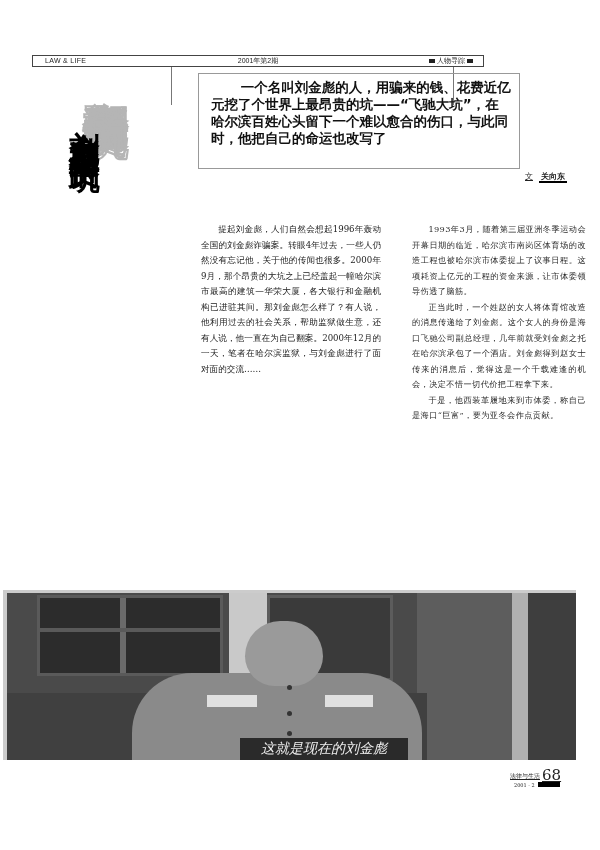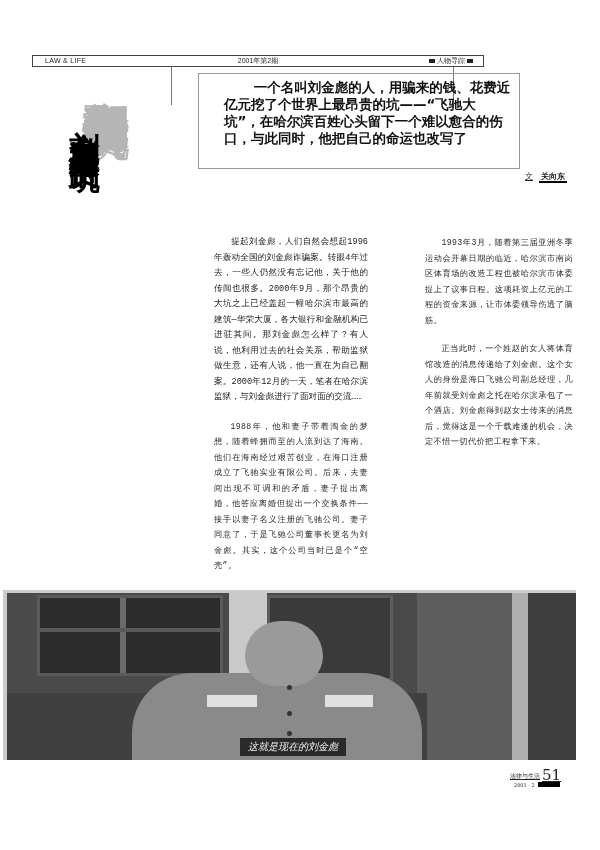--- a/index.html
+++ b/index.html
@@ -7,52 +7,52 @@
 
   .header-bar { position: absolute; left: 32px; top: 55px; width: 452px; height: 12px; border: 1px solid #444; box-sizing: border-box; font-family: "Liberation Sans", sans-serif; font-size: 7px; line-height: 10px; color: #222; }
   .header-bar .left { position: absolute; left: 12px; top: 0; letter-spacing: 0.3px; }
   .header-bar .center { position: absolute; left: 0; right: 0; text-align: center; top: 0; }
   .header-bar .right { position: absolute; right: 8px; top: 0; }
   .header-bar .right .sq { display: inline-block; width: 6px; height: 4px; background: #222; vertical-align: middle; margin: 0 2px; }
 
   .divider-v { position: absolute; left: 171px; top: 67px; width: 1px; height: 38px; background: #777; }
   .divider-v2 { position: absolute; left: 453px; top: 67px; width: 1px; height: 38px; background: #777; }
 
-  .pullquote { position: absolute; left: 198px; top: 73px; width: 322px; height: 96px; border: 1px solid #999; box-sizing: border-box; padding: 5px 8px 0 25px; font-family: "DejaVu Sans", sans-serif; font-weight: bold; font-size: 13.5px; line-height: 17px; color: #111; }
+  .pullquote { position: absolute; left: 198px; top: 73px; width: 322px; height: 96px; border: 1px solid #999; box-sizing: border-box; padding: 5px 8px 0 12px; font-family: "DejaVu Sans", sans-serif; font-weight: bold; font-size: 13.5px; line-height: 17px; color: #111; }
   .pullquote p { margin: 0; text-indent: 2.2em; }
 
   .ghost-title { position: absolute; left: 84px; top: 65px; width: 48px; font-size: 46px; line-height: 50px; font-weight: bold; color: transparent; -webkit-text-stroke: 0.7px #b5b5b5; writing-mode: vertical-rl; white-space: nowrap; letter-spacing: 1px; }
   .main-title { position: absolute; left: 62px; top: 106px; width: 40px; font-size: 31px; line-height: 34px; font-weight: bold; color: #000; writing-mode: vertical-rl; letter-spacing: 3px; font-family: "DejaVu Sans", sans-serif; }
 
   .byline { position: absolute; left: 498px; top: 171px; font-size: 8px; color: #222; font-family: "DejaVu Serif", serif; margin-left: 27px; }
   .byline .wen { text-decoration: underline; margin-right: 6px; }
   .byline .name { border-bottom: 2px solid #000; font-weight: bold; padding: 0 2px; }
 
   .column { position: absolute; font-family: "DejaVu Serif", serif; font-size: 8.6px; line-height: 15.5px; color: #222; text-align: justify; }
   .col1 { left: 201px; top: 222px; width: 180px; }
   .col2 { left: 412px; top: 222px; width: 174px; }
-  .column p { margin: 13px; text-indent: 2em; font-family: Liberation Mono, monospace; }
+  .column p { margin: 0; text-indent: 2em; }
   .column p.song { font-size: 8.2px; letter-spacing: 0.4px; color: #2a2a2a; }
 
   .photo { position: absolute; left: 3px; top: 590px; width: 573px; height: 170px; background: #4a4a4a; overflow: hidden; border-top: 3px solid #ccc; border-left: 4px solid #ccc; box-sizing: border-box; }
   .photo .win1 { position: absolute; left: 30px; top: 2px; width: 180px; height: 75px; background: #2c2c2c; border: 3px solid #5a5a5a; }
   .photo .win1::before { content: ""; position: absolute; left: 80px; top: 0; width: 6px; height: 100%; background: #6a6a6a; }
   .photo .win1::after { content: ""; position: absolute; left: 0; top: 30px; width: 100%; height: 4px; background: #5a5a5a; }
   .photo .win2 { position: absolute; left: 260px; top: 2px; width: 120px; height: 80px; background: #3a3a3a; border: 3px solid #5c5c5c; }
   .photo .wall-light { position: absolute; left: 222px; top: 0; width: 38px; height: 85px; background: #c9c9c9; }
   .photo .door { position: absolute; left: 410px; top: 0; width: 100px; height: 170px; background: #5d5d5d; }
   .photo .door-frame { position: absolute; left: 505px; top: 0; width: 16px; height: 170px; background: #b0b0b0; }
   .photo .right-panel { position: absolute; left: 521px; top: 0; width: 52px; height: 170px; background: #3e3e3e; }
   .photo .floor { position: absolute; left: 0; top: 100px; width: 420px; height: 70px; background: #404040; }
   .photo .body { position: absolute; left: 125px; top: 80px; width: 290px; height: 110px; background: #8a8a8a; border-radius: 60px 60px 0 0; }
   .photo .head { position: absolute; left: 238px; top: 28px; width: 78px; height: 65px; background: #9a9a9a; border-radius: 40px 40px 34px 34px; }
   .photo .badge-l { position: absolute; left: 200px; top: 102px; width: 50px; height: 12px; background: #e0e0e0; }
   .photo .badge-r { position: absolute; left: 318px; top: 102px; width: 48px; height: 12px; background: #e0e0e0; }
   .photo .btn-dot { position: absolute; left: 280px; width: 5px; height: 5px; border-radius: 50%; background: #333; }
-  .photo .caption { position: absolute; left: 233px; top: 145px; padding: 2px 8px; background: #2a2a2a; color: #eee; font-size: 10px; font-style: italic; font-family: "DejaVu Sans", sans-serif; text-align: right; }
+  .photo .caption { position: absolute; left: 233px; top: 145px; padding: 2px 21px; background: #2a2a2a; color: #eee; font-size: 14px; font-style: italic; font-family: "DejaVu Sans", sans-serif; text-align: right; }
 
   .footer { position: absolute; left: 510px; top: 765px; font-family: "DejaVu Serif", serif; color: #222; }
   .footer .mag { font-size: 6px; text-decoration: underline; vertical-align: 2px; }
   .footer .pg { font-size: 15px; margin-left: 2px; text-decoration: underline; }
   .footer .issue { position: absolute; left: 4px; top: 17px; font-size: 5px; white-space: nowrap; }
   .footer .blk { position: absolute; left: 28px; top: 17px; width: 22px; height: 5px; background: #000; }
 </style>
 </head>
 <body>
 
@@ -71,26 +71,26 @@
 <div class="pullquote">
   <p>一个名叫刘金彪的人，用骗来的钱、花费近亿元挖了个世界上最昂贵的坑——“飞驰大坑”，在哈尔滨百姓心头留下一个难以愈合的伤口，与此同时，他把自己的命运也改写了</p>
 </div>
 
 <div class="byline">
   <span class="wen">文</span><span class="name">关向东</span>
 </div>
 
 <div class="column col1">
   <p>提起刘金彪，人们自然会想起1996年轰动全国的刘金彪诈骗案。转眼4年过去，一些人仍然没有忘记他，关于他的传闻也很多。2000年9月，那个昂贵的大坑之上已经盖起一幢哈尔滨市最高的建筑—华荣大厦，各大银行和金融机构已进驻其间。那刘金彪怎么样了？有人说，他利用过去的社会关系，帮助监狱做生意，还有人说，他一直在为自己翻案。2000年12月的一天，笔者在哈尔滨监狱，与刘金彪进行了面对面的交流……</p>
-  <p class="song">1988年，他和妻子带着淘金的梦想，随着蜂拥而至的人流到达了海南。他们在海南经过艰苦创业，在海口注册成立了飞驰实业有限公司。后来，夫妻间出现不可调和的矛盾，妻子提出离婚，他答应离婚但提出一个交换条件——接手以妻子名义注册的飞驰公司。妻子同意了，于是飞驰公司董事长更名为刘金彪。其实，这个公司当时已是个“空壳”。</p>
 </div>
 
 <div class="column col2">
   <p class="song">1993年3月，随着第三届亚洲冬季运动会开幕日期的临近，哈尔滨市南岗区体育场的改造工程也被哈尔滨市体委提上了议事日程。这项耗资上亿元的工程的资金来源，让市体委领导伤透了脑筋。</p>
   <p class="song">正当此时，一个姓赵的女人将体育馆改造的消息传递给了刘金彪。这个女人的身份是海口飞驰公司副总经理，几年前就受刘金彪之托在哈尔滨承包了一个酒店。刘金彪得到赵女士传来的消息后，觉得这是一个千载难逢的机会，决定不惜一切代价把工程拿下来。</p>
+  <p class="song">于是，他西装革履地来到市体委，称自己是海口“巨富”，要为亚冬会作点贡献。</p>
 </div>
 
 <div class="photo">
   <div class="win1"></div>
   <div class="wall-light"></div>
   <div class="win2"></div>
   <div class="door"></div>
   <div class="door-frame"></div>
   <div class="right-panel"></div>
   <div class="floor"></div>
@@ -98,16 +98,16 @@
   <div class="head"></div>
   <div class="badge-l"></div>
   <div class="badge-r"></div>
   <div class="btn-dot" style="top:92px"></div>
   <div class="btn-dot" style="top:118px"></div>
   <div class="btn-dot" style="top:138px"></div>
   <div class="caption">这就是现在的刘金彪</div>
 </div>
 
 <div class="footer">
-  <span class="mag">法律与生活</span><span class="pg">51</span>
+  <span class="mag">法律与生活</span><span class="pg">68</span>
   <span class="issue">2001 · 2</span>
   <span class="blk"></span>
 </div>
 
 </body></html>

